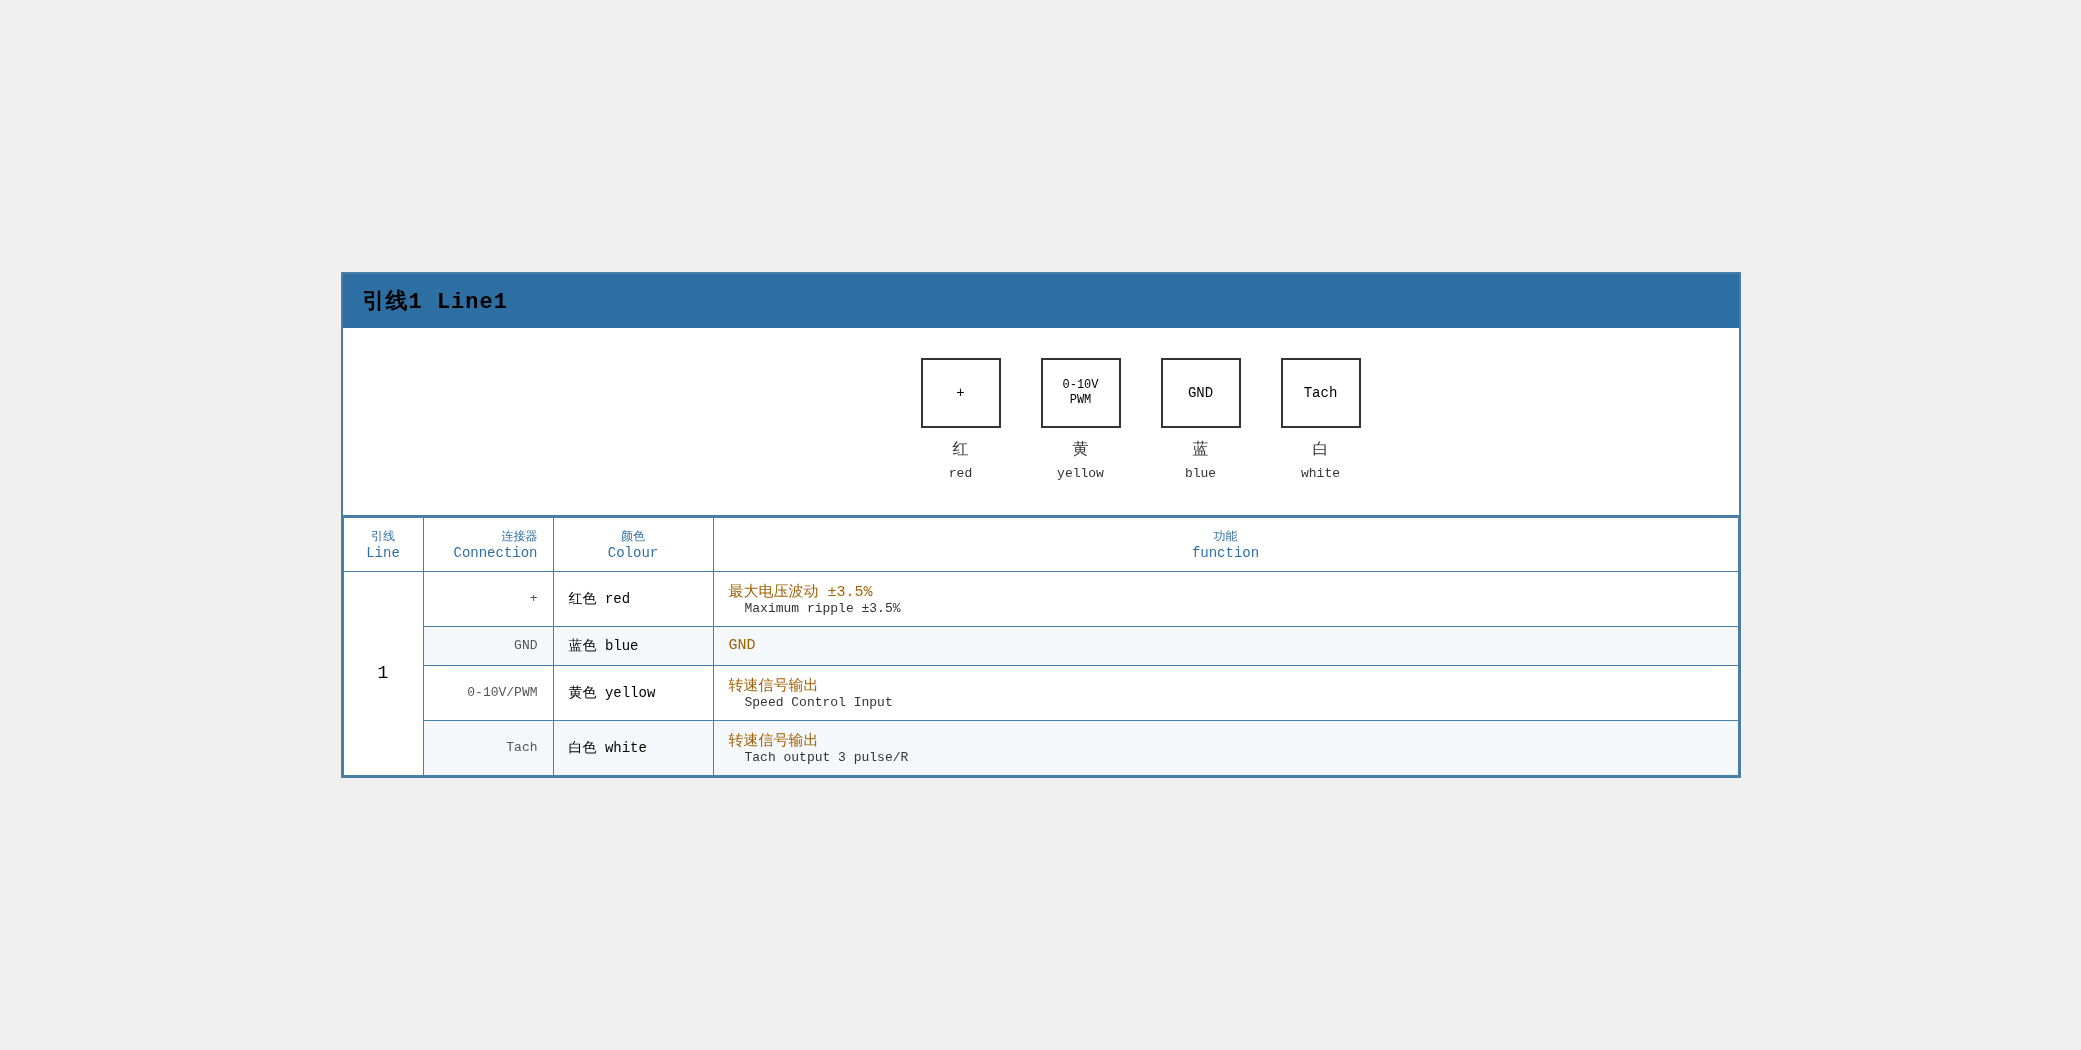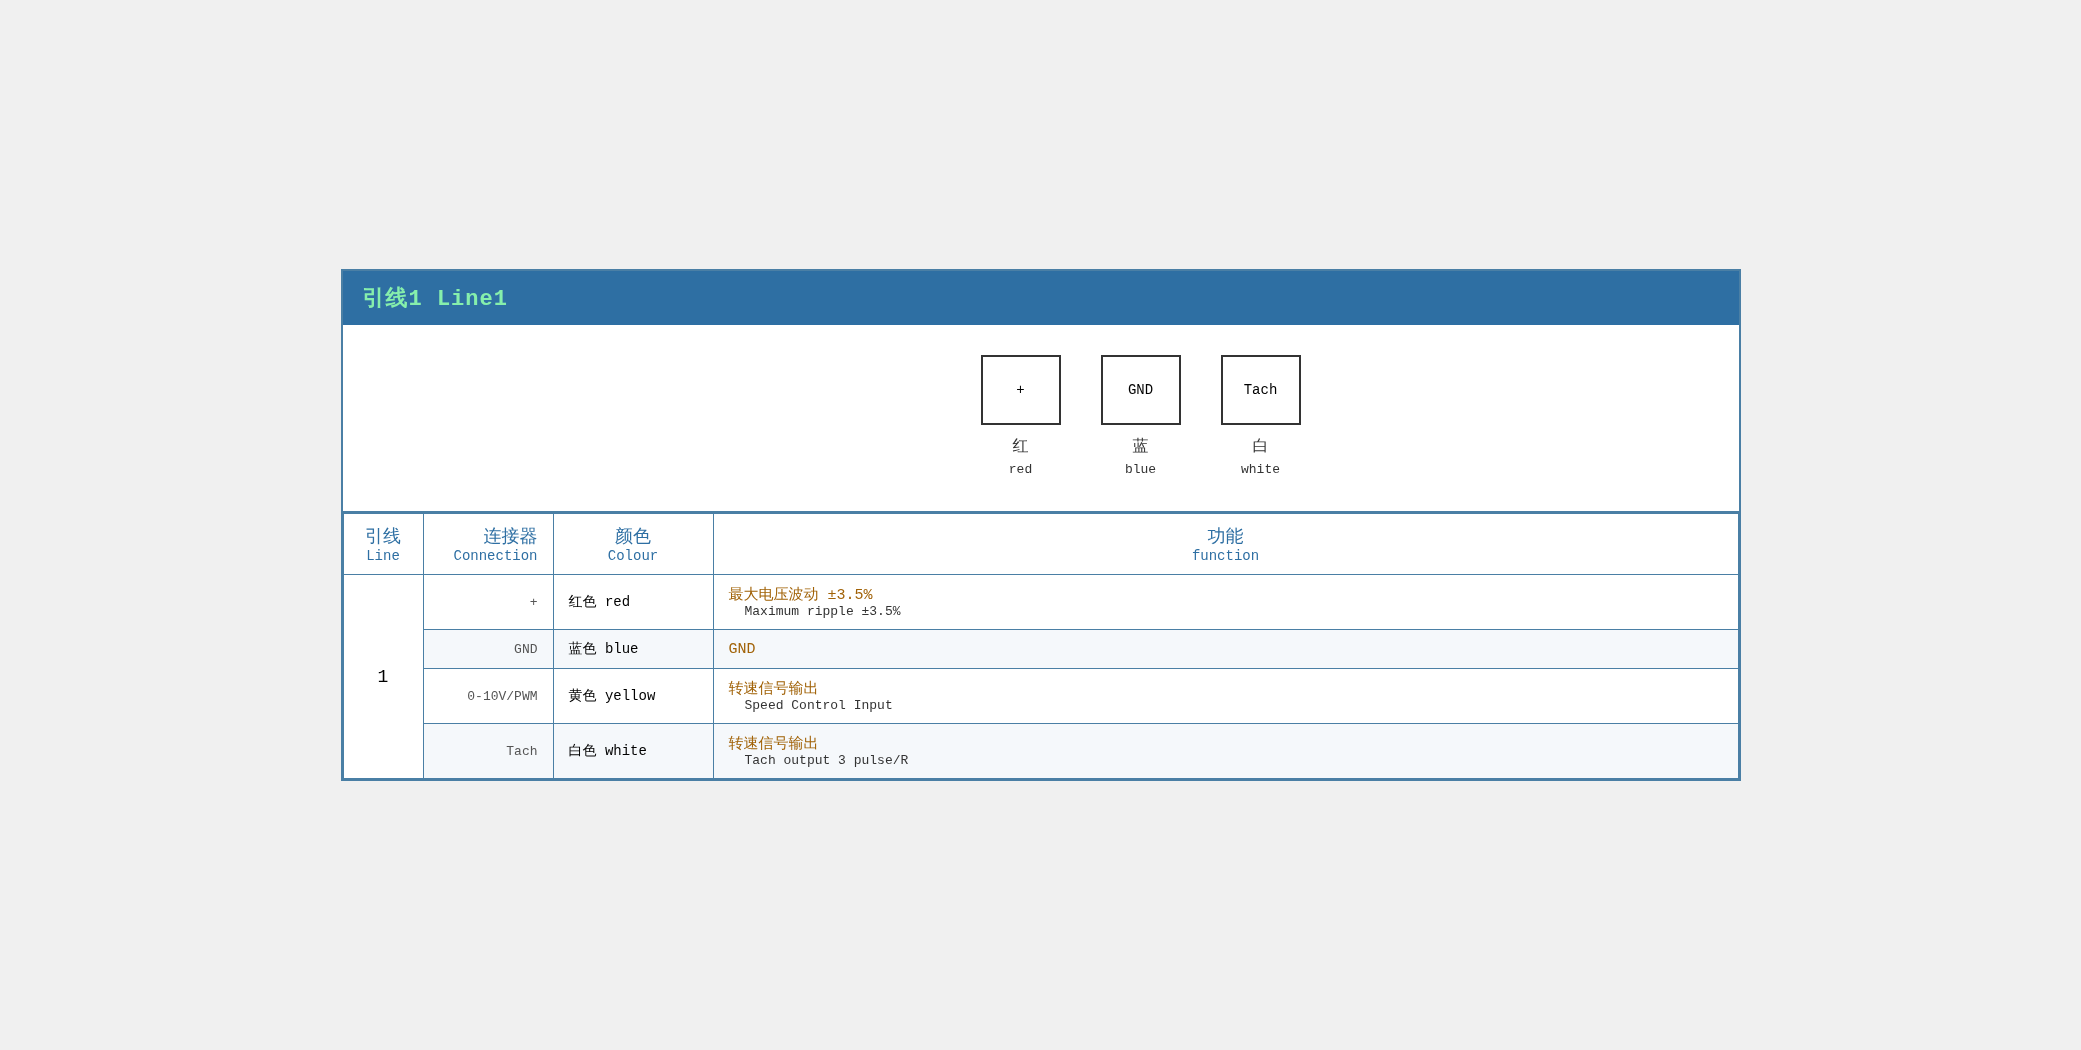--- a/index.html
+++ b/index.html
@@ -17,21 +17,21 @@
       padding: 20px;
     }
     .main-container {
       background: white;
       border: 2px solid #4a7fa5;
       width: 100%;
       max-width: 1400px;
     }
     .header {
       background: #2e6fa3;
-      color: #86efac;
+      color: #000000;
       padding: 12px 20px;
       font-size: 22px;
       font-weight: bold;
       letter-spacing: 1px;
     }
     .diagram-section {
       padding: 30px 20px;
       border-bottom: 2px solid #4a7fa5;
       display: flex;
       justify-content: center;
@@ -95,21 +95,21 @@
       font-size: 14px;
     }
     thead tr th {
       background: white;
       color: #2e6fa3;
       font-weight: normal;
       font-size: 15px;
     }
     .header-cell-zh {
       display: block;
-      font-size: 18px;
+      font-size: 12px;
       color: #2e6fa3;
     }
     .header-cell-en {
       display: block;
       font-size: 14px;
       color: #2e6fa3;
     }
     .col-line {
       width: 80px;
       text-align: center;
@@ -165,20 +165,27 @@
     <div class="diagram-inner">
 
       <div class="connector-item">
         <div class="connector-box">+</div>
         <div class="connector-label">
           <span class="zh">红</span>
           <span class="en">red</span>
         </div>
       </div>
 
+      <div class="connector-item">
+        <div class="connector-box small-text">0-10V<br>PWM</div>
+        <div class="connector-label">
+          <span class="zh">黄</span>
+          <span class="en">yellow</span>
+        </div>
+      </div>
 
       <div class="connector-item">
         <div class="connector-box">GND</div>
         <div class="connector-label">
           <span class="zh">蓝</span>
           <span class="en">blue</span>
         </div>
       </div>
 
       <div class="connector-item">

